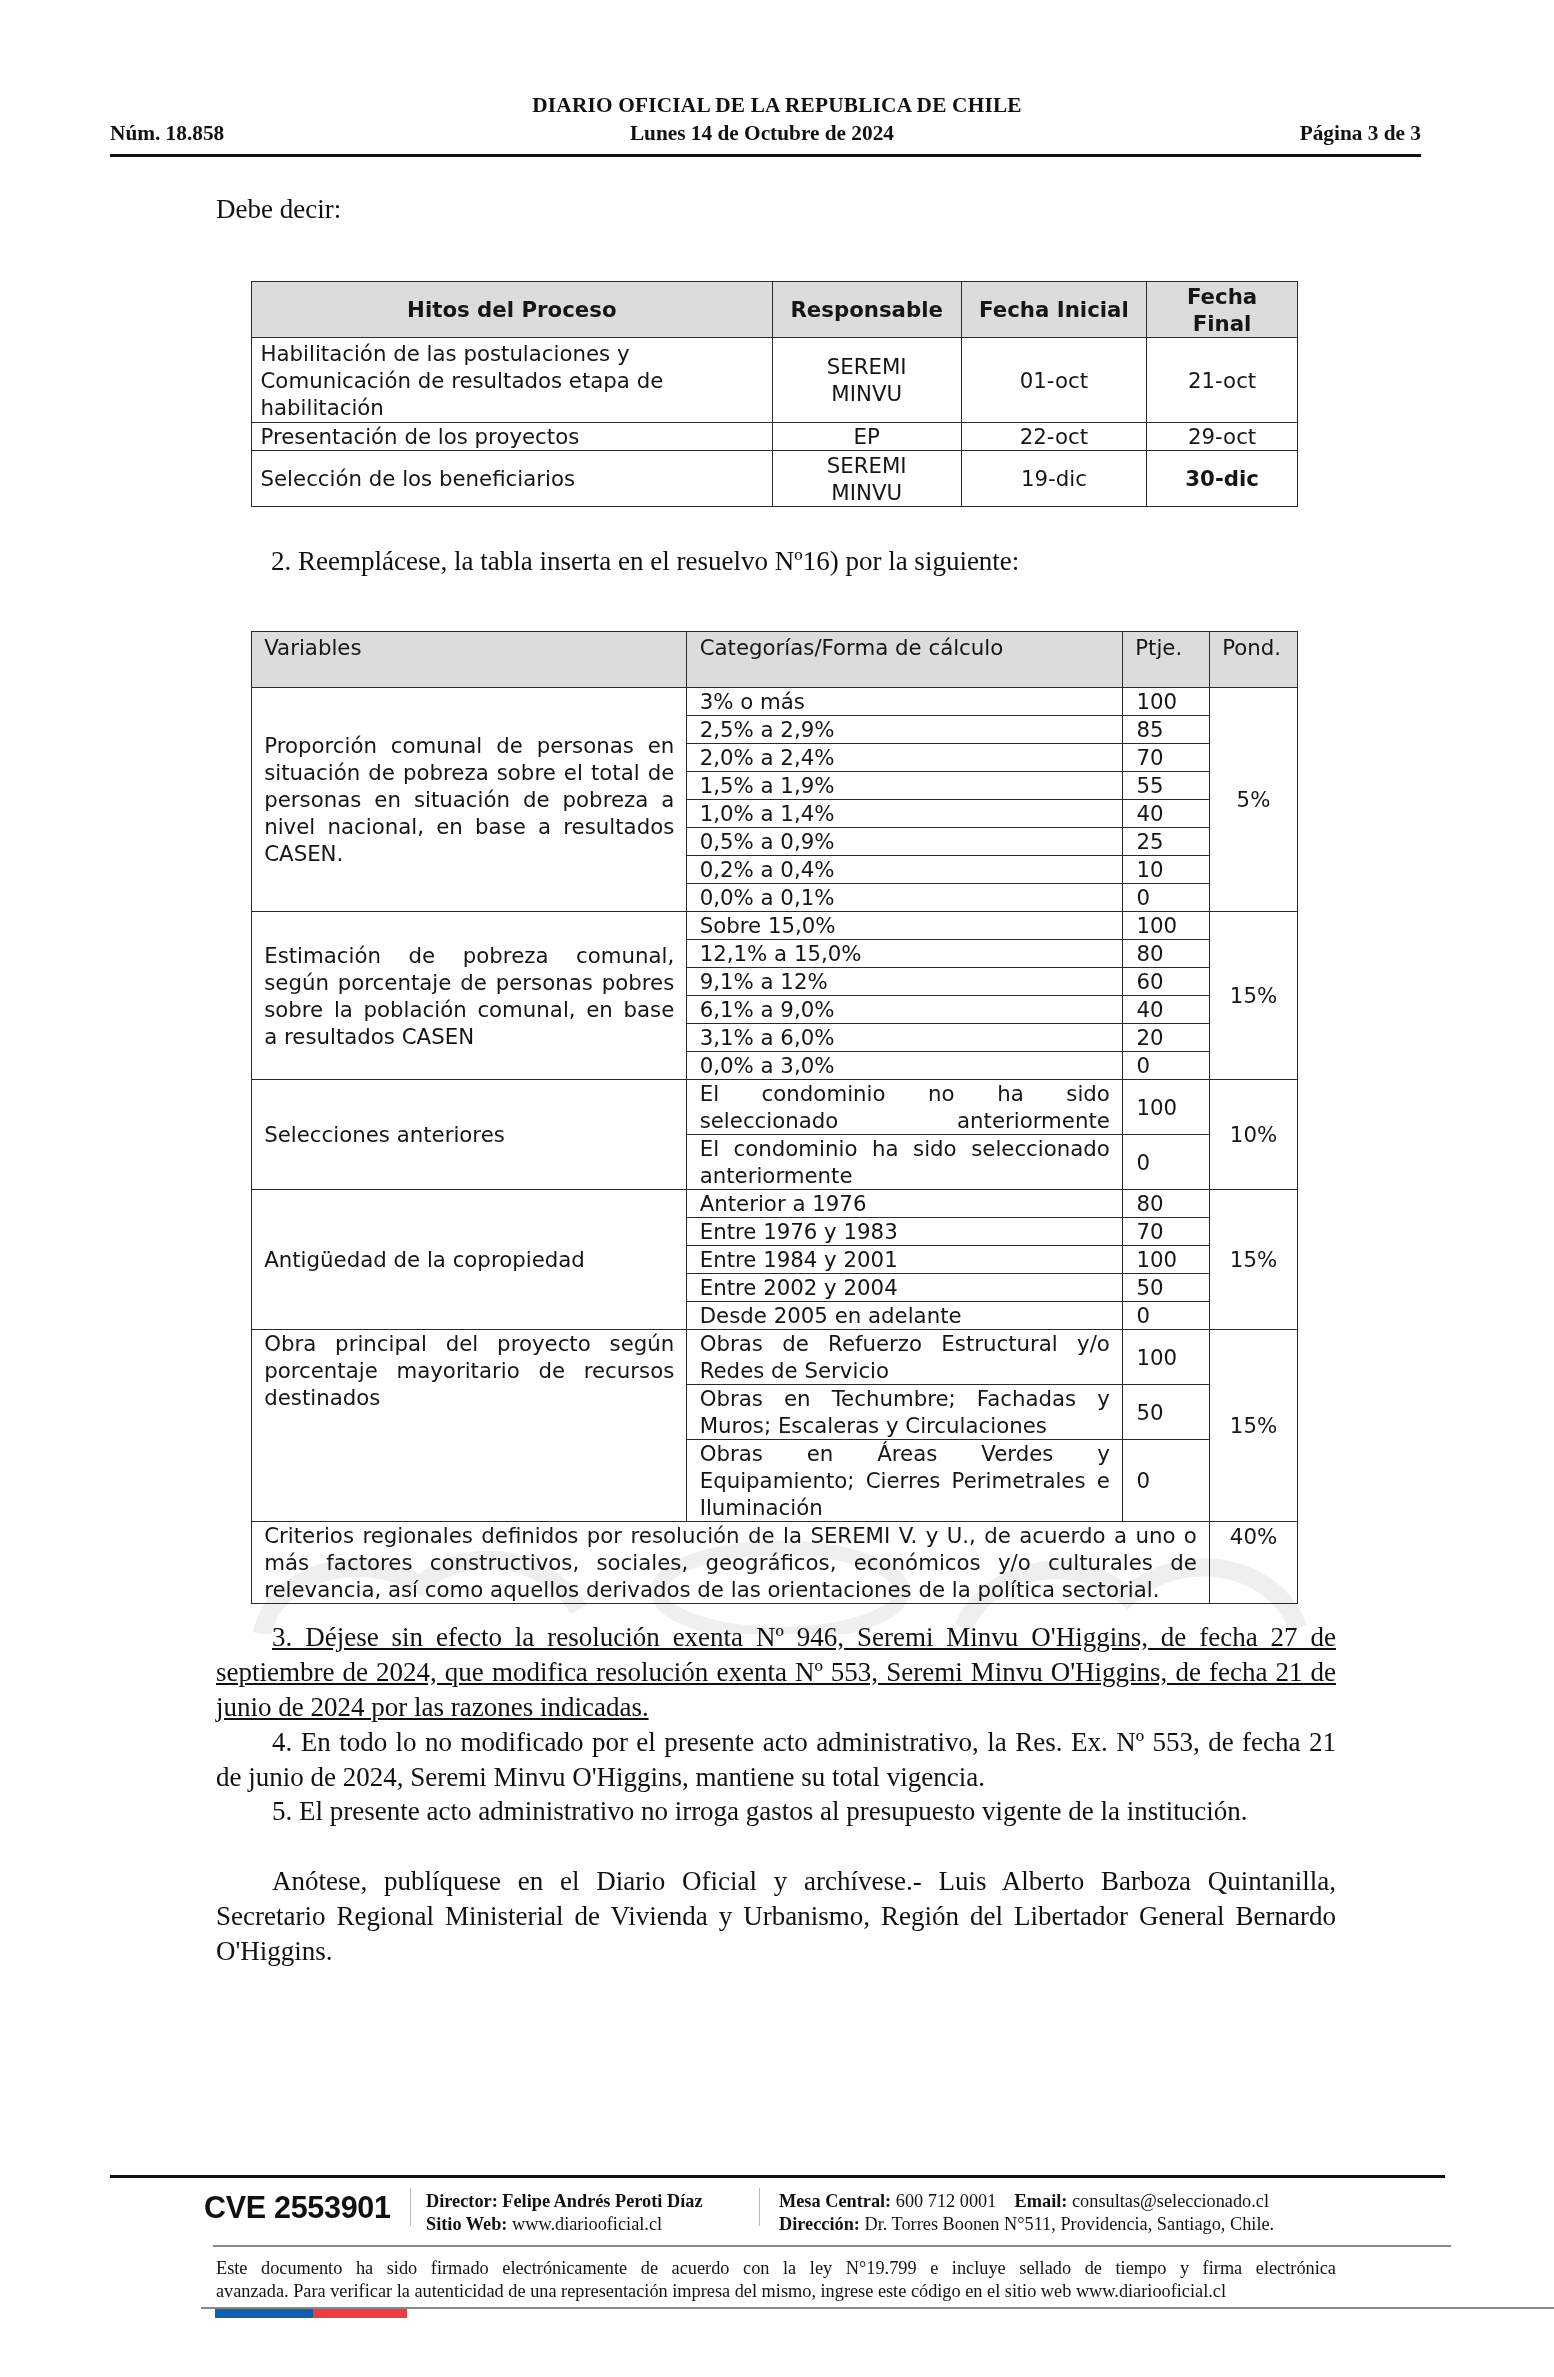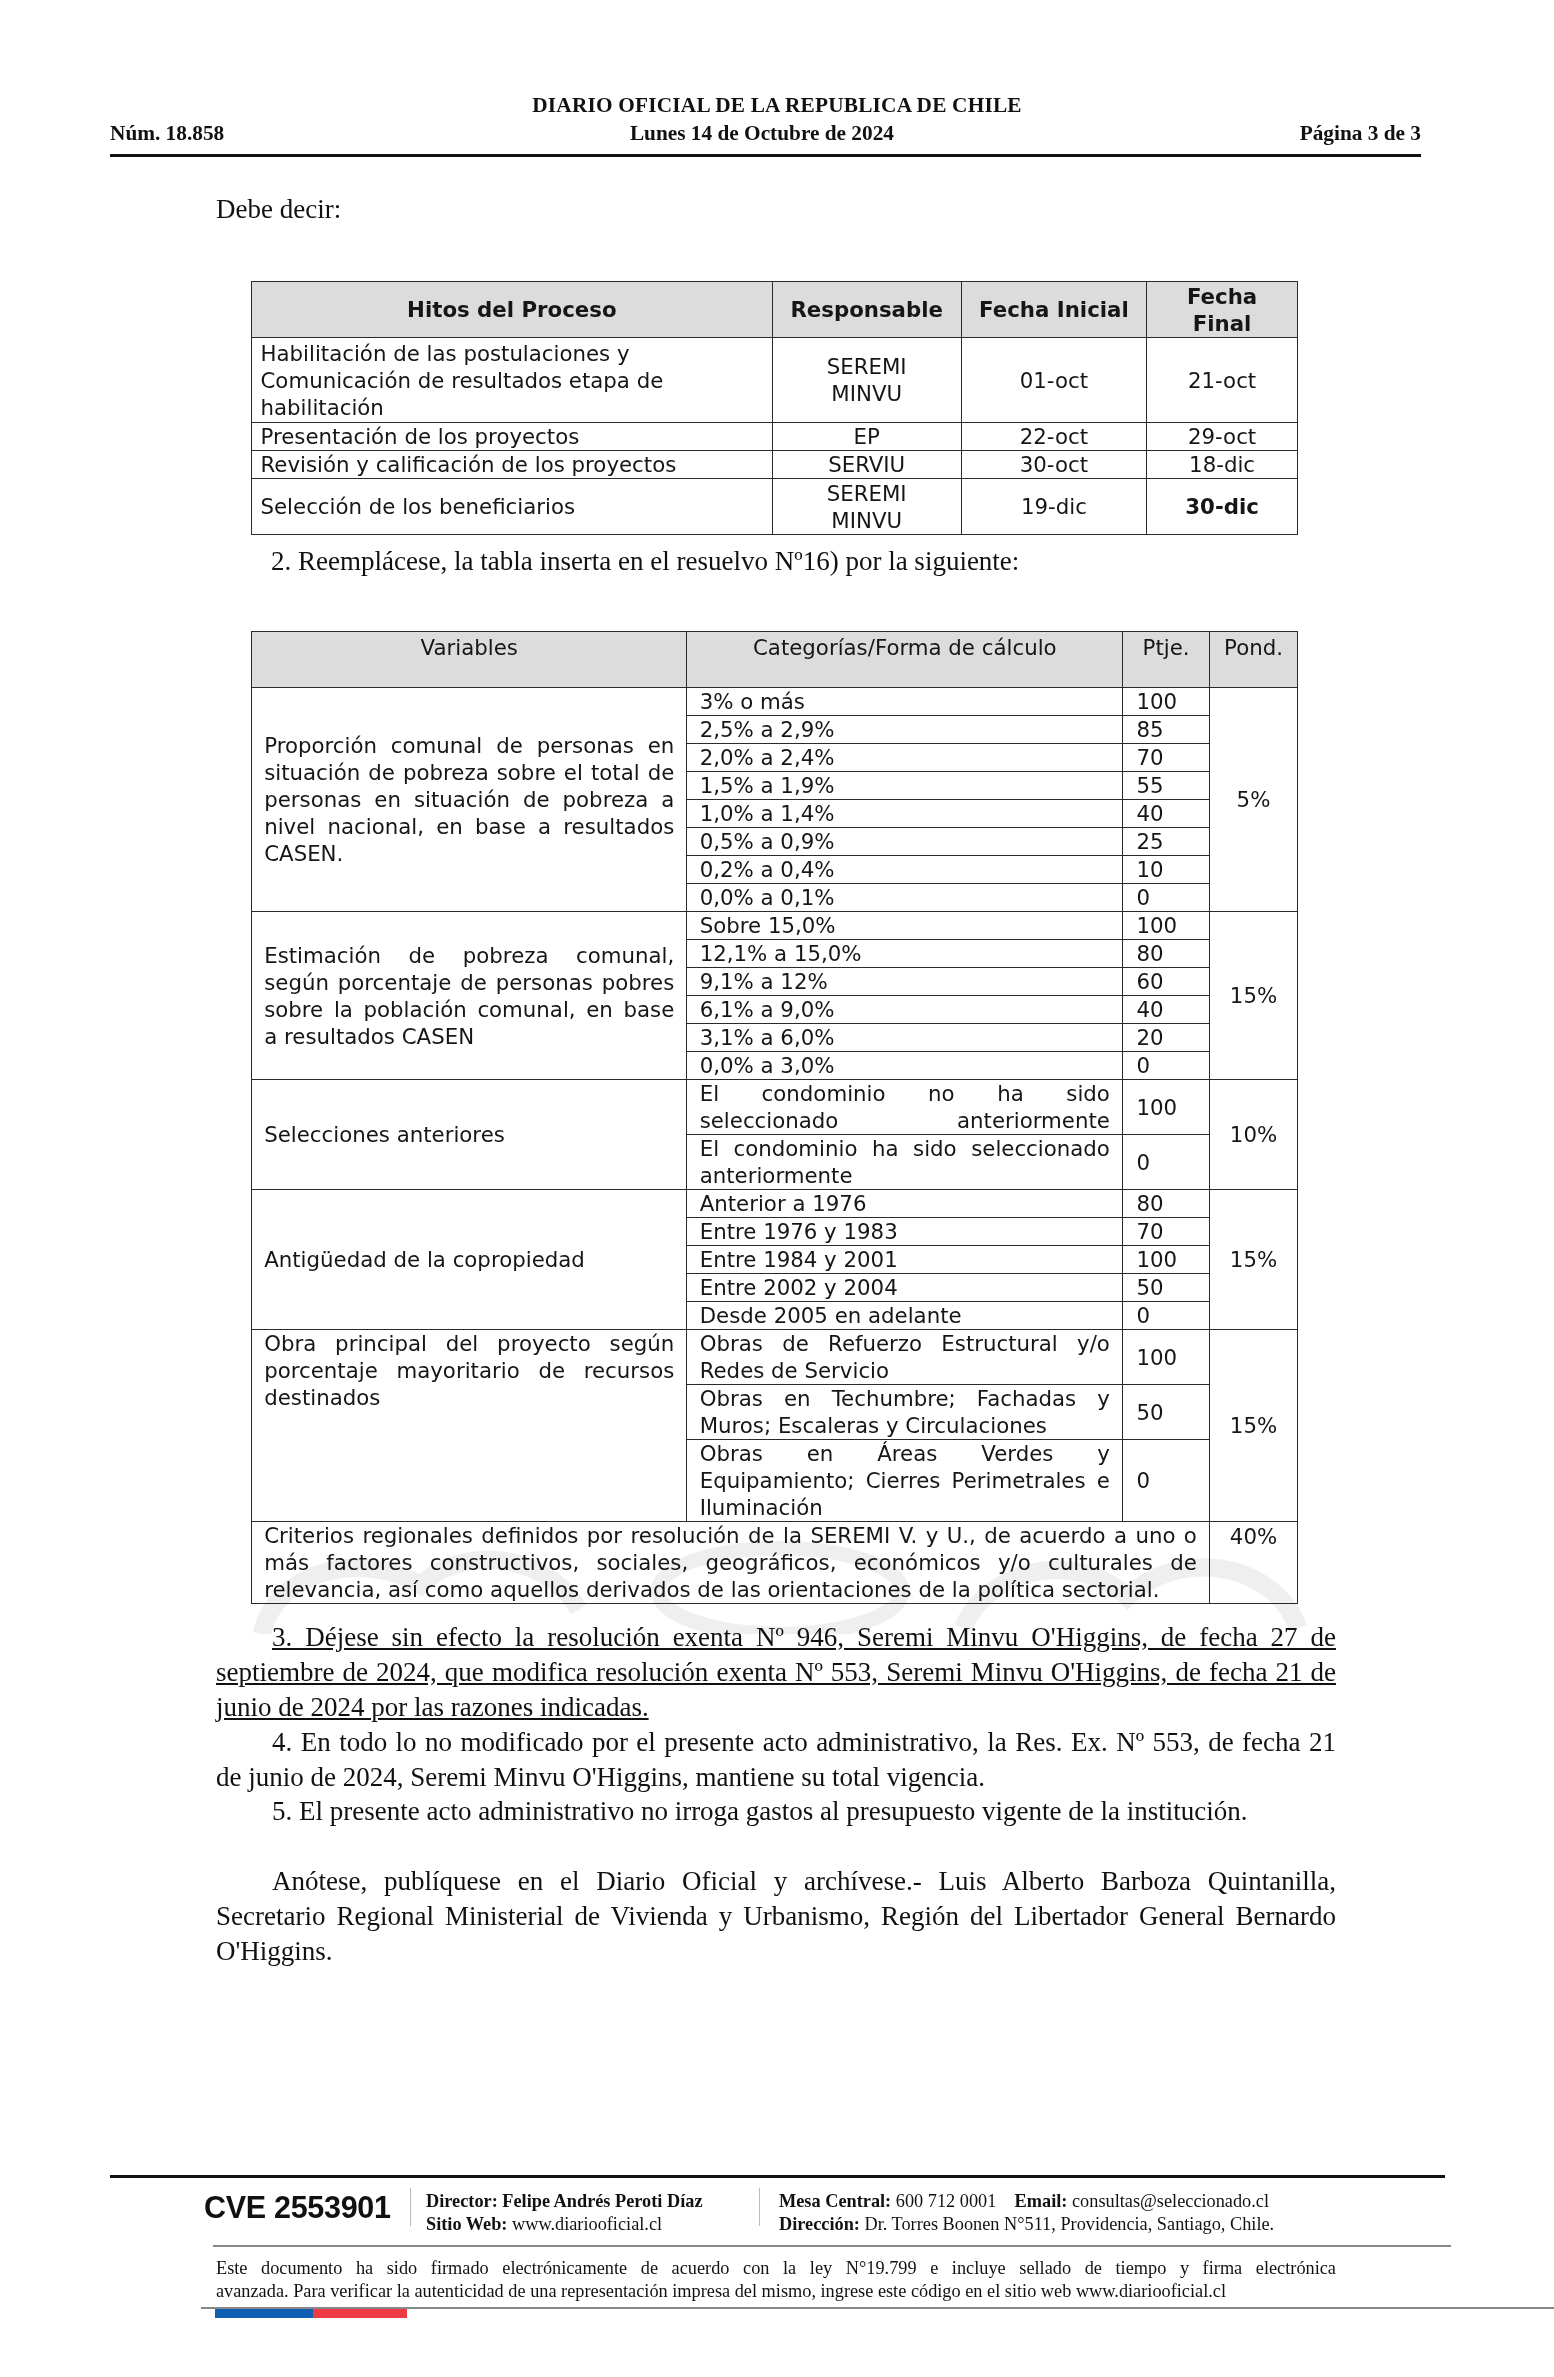--- a/index.html
+++ b/index.html
@@ -25,21 +25,21 @@
   #t1 th { background: #dcdcdc; font-weight: bold; text-align: center; height: 56px; line-height: 27px; }
   #t1 td { line-height: 27px; padding: 0 8.5px; }
   #t1 td.c { text-align: center; }
   #t1 td.b { font-weight: bold; }
   #t1 col.c1 { width: 522px; } #t1 col.c2 { width: 189px; } #t1 col.c3 { width: 186px; } #t1 col.c4 { width: 151px; }
 
   .para2 { left: 271px; top: 546px; font-size: 27px; }
 
   
   #t2 { left: 251px; top: 611px; width: 1047px; font-size: 21.3px; }
-  #t2 th { background: #dcdcdc; font-weight: normal; text-align: center; vertical-align: top; height: 56px; line-height: 27px; padding: 2.4px 12.2px 0 12.2px; }
+  #t2 th { background: #dcdcdc; font-weight: normal; text-align: left; vertical-align: top; height: 56px; line-height: 27px; padding: 2.4px 12.2px 0 12.2px; }
   #t2 td { line-height: 27px; padding: 0 12.2px; }
   #t2 td.var { vertical-align: middle; text-align: justify; }
   #t2 td.var.top { vertical-align: top; }
   #t2 td.cat { text-align: justify; padding: 0 12.2px; }
   #t2 td.pt { padding-left: 13.4px; }
   #t2 td.pond { text-align: center; padding: 0 4.9px; }
   #t2 td.pond.top { vertical-align: top; padding-top: 1.2px; }
   #t2 col.v1 { width: 436px; } #t2 col.v2 { width: 436px; } #t2 col.v3 { width: 87px; } #t2 col.v4 { width: 88px; }
   .just-last { text-align-last: justify; }
 
@@ -95,26 +95,20 @@
     <td class="c" style="padding:0 43px;">SEREMI MINVU</td>
     <td class="c">01-oct</td>
     <td class="c">21-oct</td>
   </tr>
   <tr style="height:28px;">
     <td>Presentación de los proyectos</td>
     <td class="c">EP</td>
     <td class="c">22-oct</td>
     <td class="c">29-oct</td>
   </tr>
-  <tr style="height:28px;">
-    <td>Revisión y calificación de los proyectos</td>
-    <td class="c">SERVIU</td>
-    <td class="c">30-oct</td>
-    <td class="c">18-dic</td>
-  </tr>
   <tr style="height:56px;">
     <td>Selección de los beneficiarios</td>
     <td class="c" style="padding:0 43px;">SEREMI MINVU</td>
     <td class="c">19-dic</td>
     <td class="c b">30-dic</td>
   </tr>
 </tbody>
   </table>
 
 <div class="abs para2">2. Reemplácese, la tabla inserta en el resuelvo Nº16) por la siguiente:</div>

